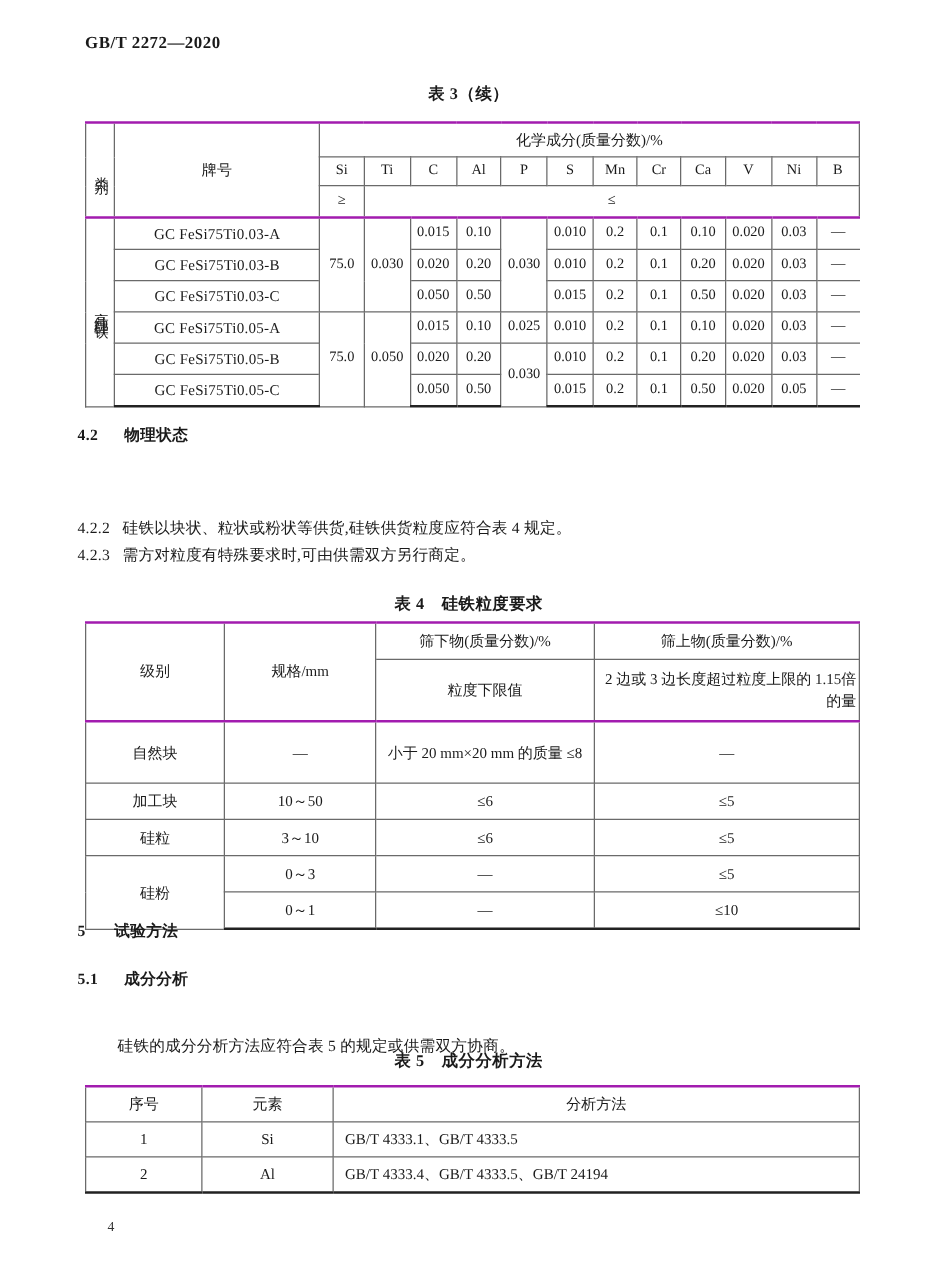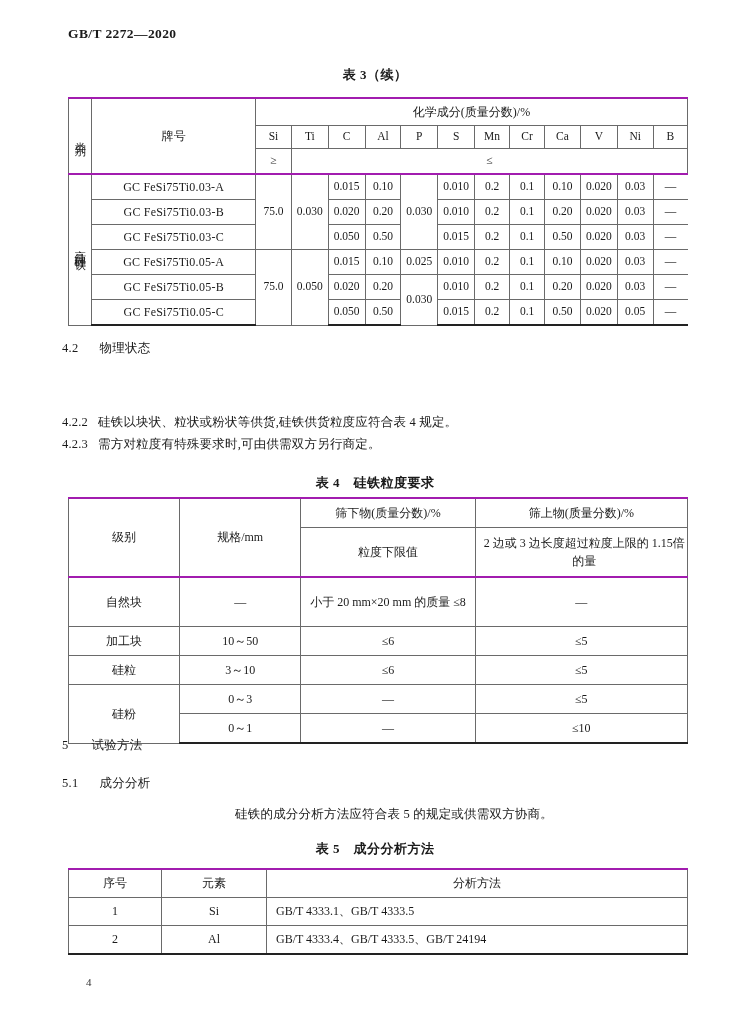--- a/index.html
+++ b/index.html
@@ -106,55 +106,55 @@
     height: 24px;
     font-size: 12px;
   }
   #table3 .el { width: 33px; }
   #table3 .sym-row td { height: 20px; }
   #table3 .open-right { border-right: none; }
 
   
   .sec-head {
     position: absolute;
-    font-weight: normal;
+    font-weight: bold;
     font-size: 12.5px;
     letter-spacing: 0.3px;
   }
   .para {
     position: absolute;
     font-size: 12.5px;
     line-height: 20px;
     letter-spacing: 0.2px;
   }
   .para .num { margin-right: 10px; }
 
   #sec42      { left: 62px;  top: 340px; }
   #p421       { left: 62px;  top: 368px; width: 630px; text-indent: 0; }
   #p422       { left: 62px;  top: 412px; width: 630px; }
   #p423       { left: 62px;  top: 434px; width: 630px; }
 
   #sec5       { left: 62px;  top: 737px; }
   #sec51      { left: 62px;  top: 775px; }
-  #p511       { left: 94px;  top: 804px; width: 600px; text-align: center; }
+  #p511       { left: 94px;  top: 827px; width: 600px; }
 
   
   #table4 {
     left: 68px;
     top: 497px;
     width: 620px;
     font-size: 12px;
   }
   #table4 td { height: 26px; }
   #table4 .c-level { width: 110px; }
   #table4 .c-spec  { width: 120px; }
   #table4 .c-under { width: 175px; }
   #table4 .c-over  { width: 215px; }
   #table4 .tall { height: 46px; }
-  #table4 .left-pad { text-align: center; padding-left: 8px; line-height: 1.5; }
+  #table4 .left-pad { text-align: right; padding-left: 8px; line-height: 1.5; }
 
   
   #table5 {
     left: 68px;
     top: 868px;
     width: 620px;
     font-size: 12px;
     padding-left: 40px;
   }
   #table5 td { height: 25px; }

